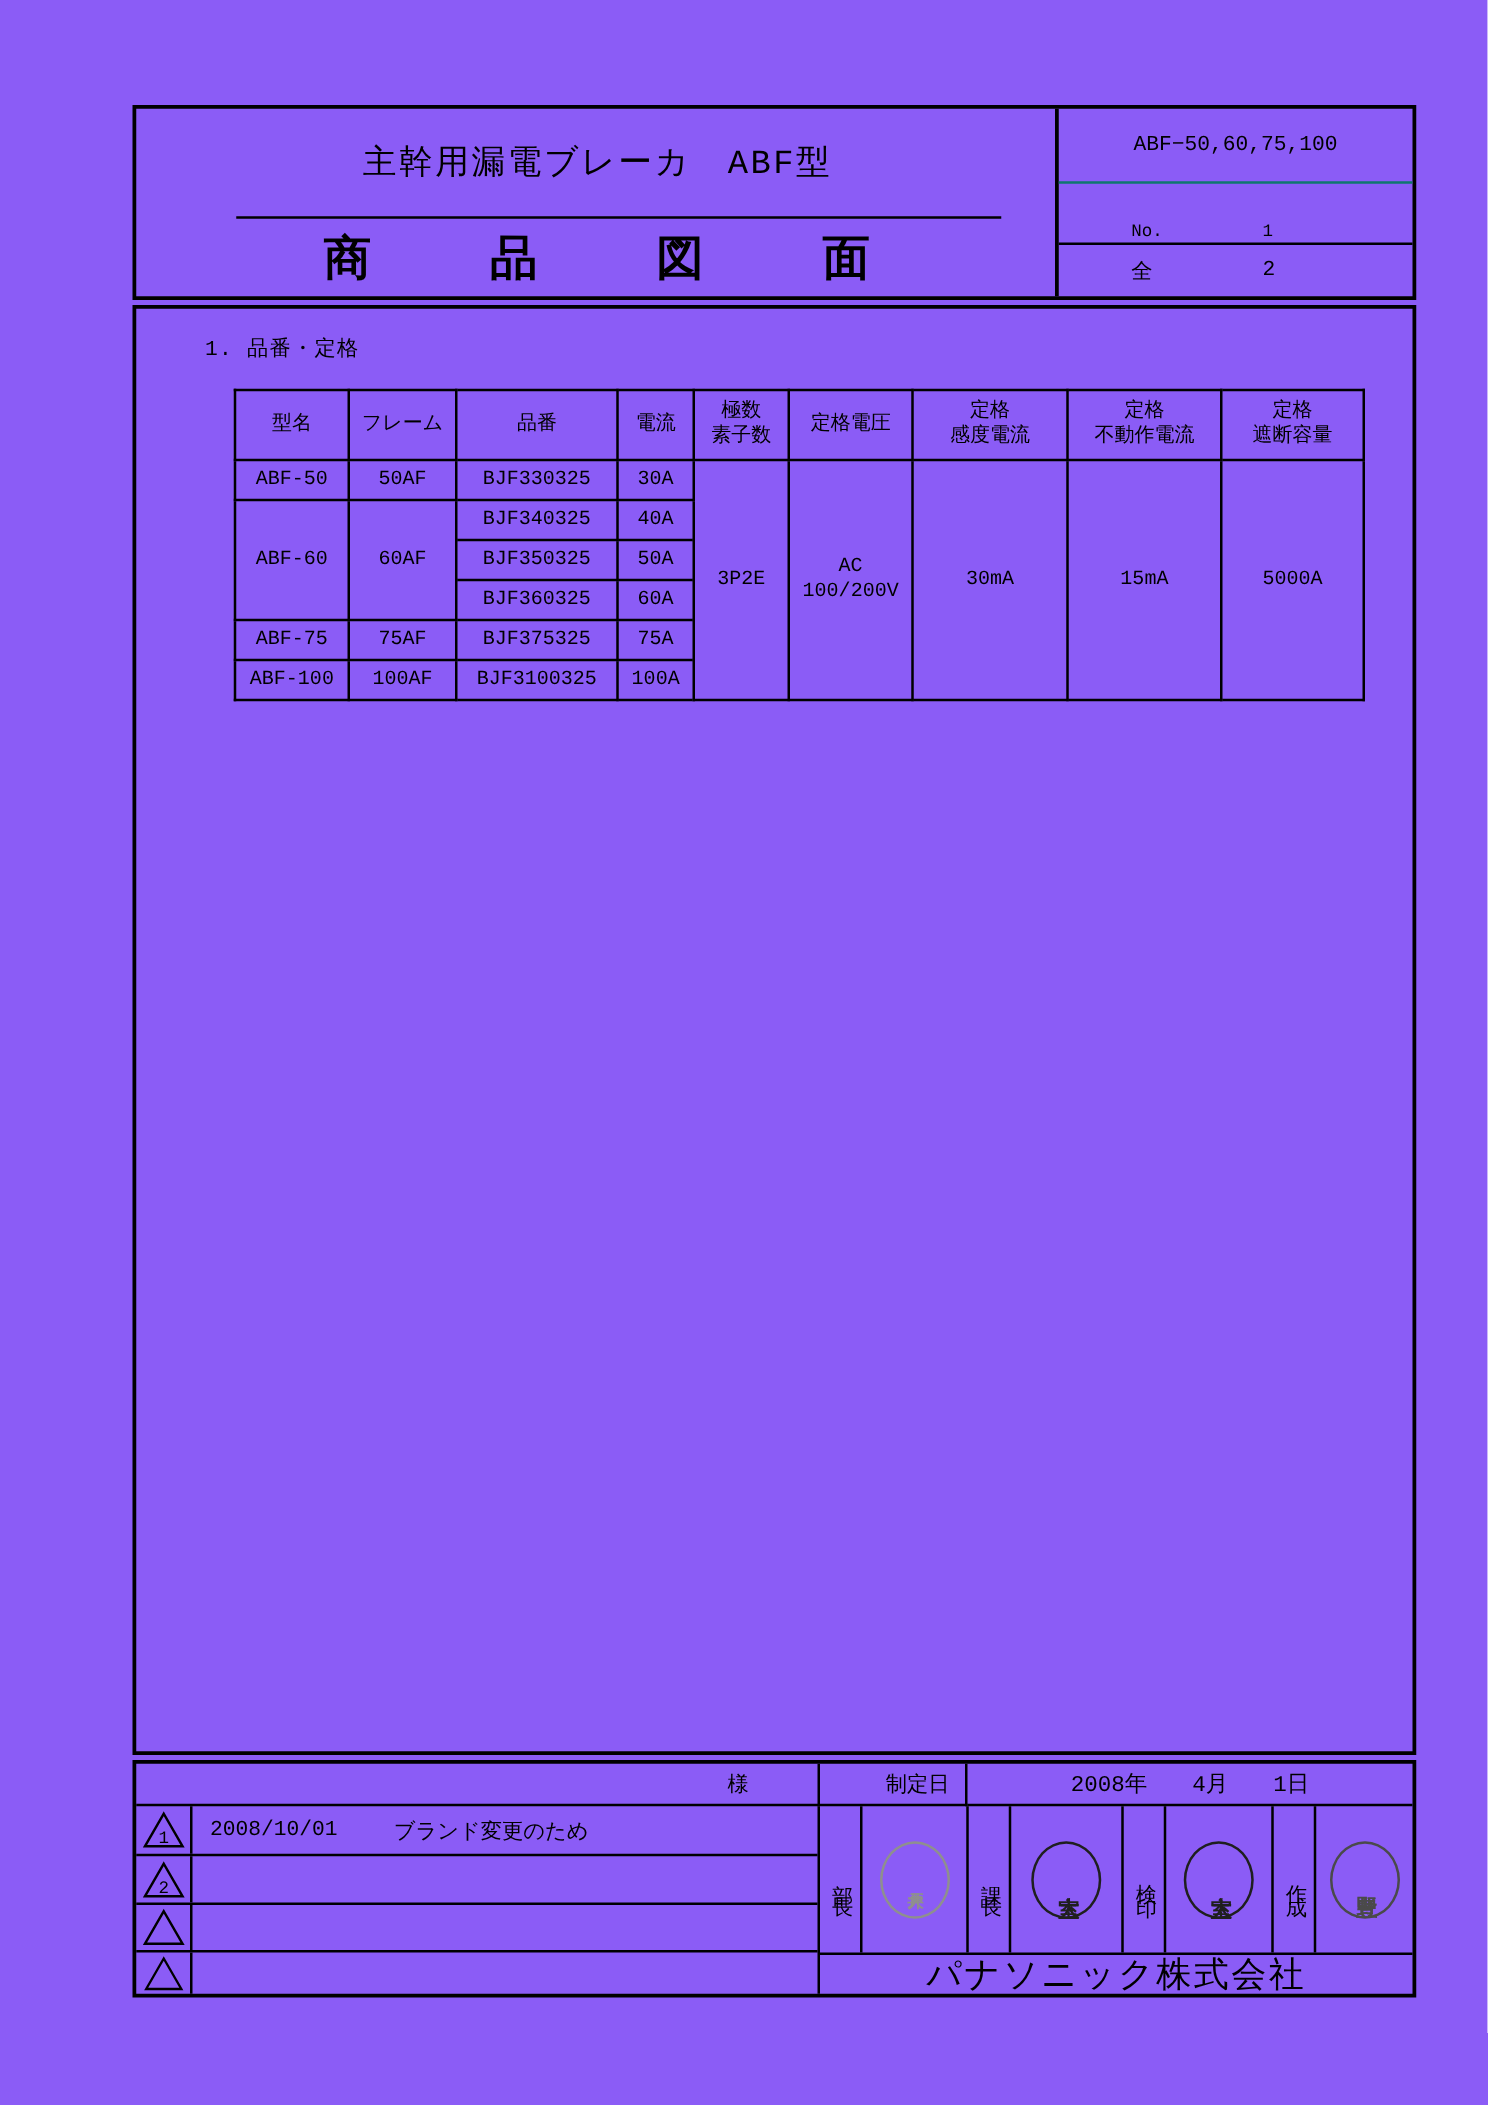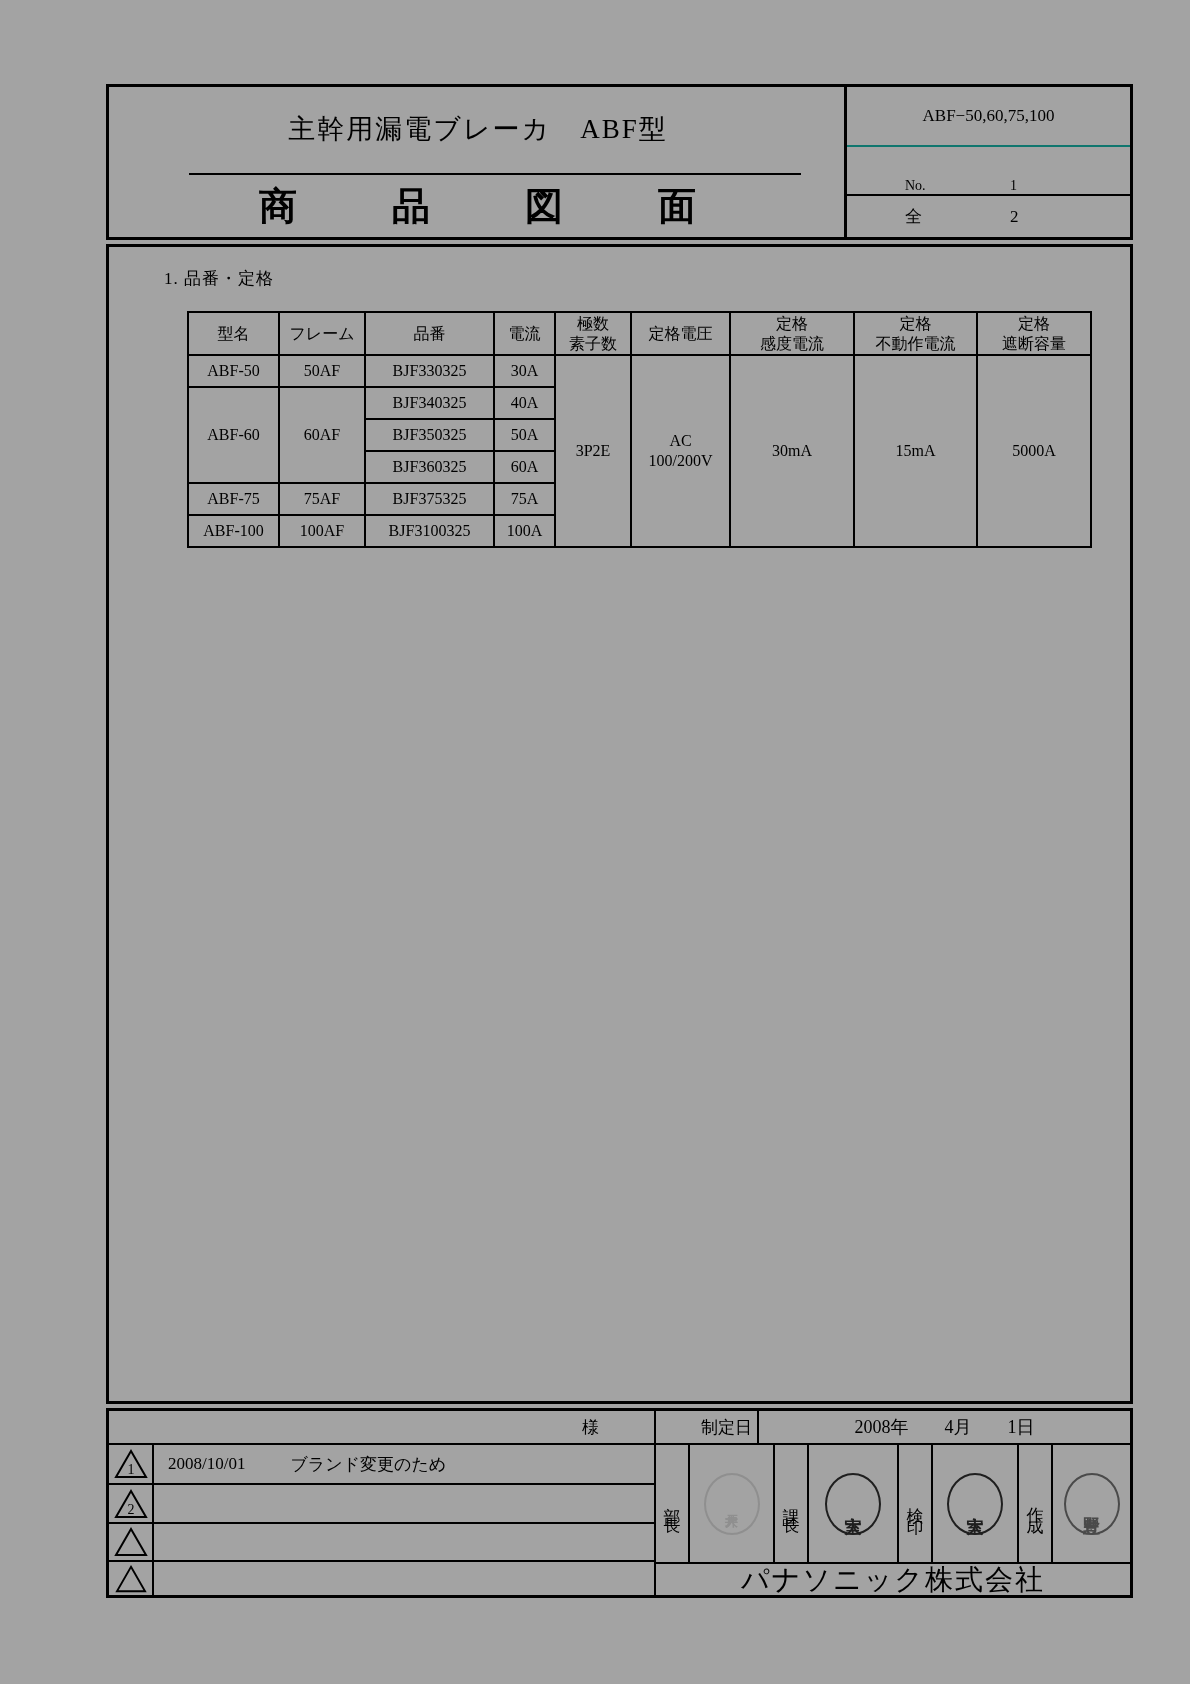--- a/index.html
+++ b/index.html
@@ -1,19 +1,19 @@
 <!DOCTYPE html>
 <html><head>
 <meta charset="utf-8">
 <style>
   html,body { margin:0; padding:0; background:#ffffff; }
   * { box-sizing:border-box; }
   .page {
-    position:relative; width:1190px; height:1684px; background:#a3a3a3;
-    font-family:Liberation Serif, serif; color:#000;
+    position:relative; width:1190px; height:1684px; background:#8b5cf6;
+    font-family:Liberation Mono, monospace; color:#000;
   }
   
   .header-box { position:absolute; left:106px; top:84px; width:1027px; height:156px; border:3px solid #000; }
   .header-left { position:absolute; left:0; top:0; bottom:0; width:738px; border-right:3px solid #000; }
   .doc-title { position:absolute; left:0; top:24px; width:738px; text-align:center; font-size:27px; letter-spacing:2px; white-space:nowrap; }
   .title-underline { position:absolute; left:80px; top:86px; width:612px; height:2px; background:#000; }
   .doc-type { position:absolute; left:47px; top:94px; width:738px; text-align:center; font-size:38px; font-weight:600; letter-spacing:95px; white-space:nowrap; }
   .header-right { position:absolute; right:0; top:0; bottom:0; width:283px; display:flex; flex-direction:column; }
   .hr-row1 { height:60px; border-bottom:2px solid #0f766e; display:flex; align-items:center; justify-content:center; font-size:17px; }
   .hr-row2 { height:49px; border-bottom:2px solid #000; display:flex; align-items:flex-end; font-size:14px; }
@@ -21,27 +21,27 @@
   .hr-label { margin-left:58px; min-width:50px; }
   .hr-value { margin-left:55px; }
   
   .content-box { position:absolute; left:106px; top:244px; width:1027px; height:1160px; border:3px solid #000;padding-left:20px; }
   .section-heading { position:absolute; left:55px; top:20px; font-size:17px; letter-spacing:1px; }
   .spec-table { position:absolute; left:78px; top:64px; border-collapse:collapse; table-layout:fixed; }
   .spec-table th, .spec-table td {
     border:2px solid #000; text-align:center; vertical-align:middle;
     font-size:16px; font-weight:normal; padding:0; white-space:pre-line; line-height:1.22;
   }
-  .spec-table tr.hdr { height:43px; }
+  .spec-table tr.hdr { height:56px; }
   .spec-table tr.body { height:32px; }
   
   .footer-box { position:absolute; left:106px; top:1408px; width:1027px; height:190px; border:3px solid #000; font-size:17px; }
   .f-row0 { position:absolute; left:0; top:0; width:1021px; height:34px; display:flex; }
   .f-customer { width:547px; border-right:2px solid #000; border-bottom:2px solid #000; display:flex; align-items:center; justify-content:flex-end; padding-right:55px; }
-  .f-est-label { width:103px; border-right:2px solid #000; border-bottom:2px solid #000; display:flex; align-items:center; justify-content:center;padding-left:40px; }
+  .f-est-label { width:118px; border-right:2px solid #000; border-bottom:2px solid #000; display:flex; align-items:center; justify-content:center;padding-left:40px; }
   .f-est-value { flex:1; border-bottom:2px solid #000; display:flex; align-items:center; justify-content:center; font-size:18px; }
   .f-left-rows { position:absolute; left:0; top:34px; width:547px; height:150px; border-right:2px solid #000; display:flex; flex-direction:column; }
   .f-rev-row { display:flex; align-items:stretch; }
   .f-rev-row.b { border-bottom:2px solid #000; }
   .tri-cell { width:45px; border-right:2px solid #000; display:flex; align-items:center; justify-content:center; }
   .rev-cell { flex:1; display:flex; align-items:center; padding-left:14px;gap:17px; }
   .rev-reason { margin-left:28px; }
   .f-stamp-block { position:absolute; left:547px; top:34px; width:474px; height:117px; display:flex; }
   .role-cell { width:34px; border-right:2px solid #000; display:flex; align-items:center; justify-content:center;
                writing-mode:vertical-rl; text-orientation:upright; letter-spacing:10px; font-size:17px; }

